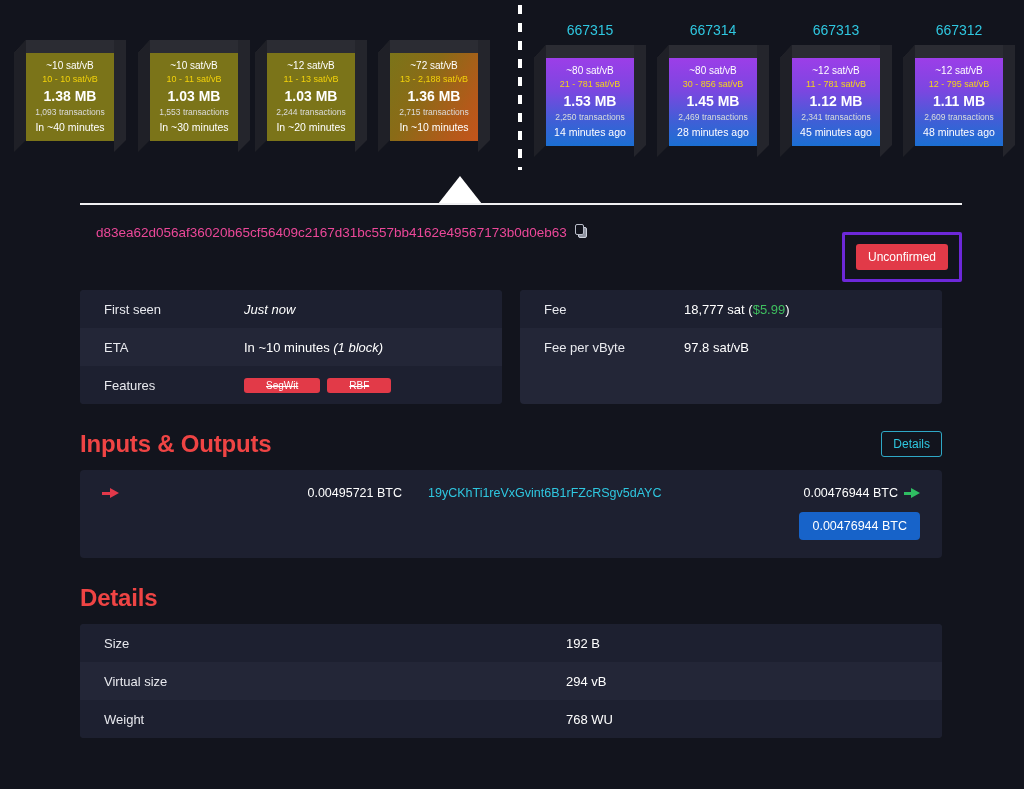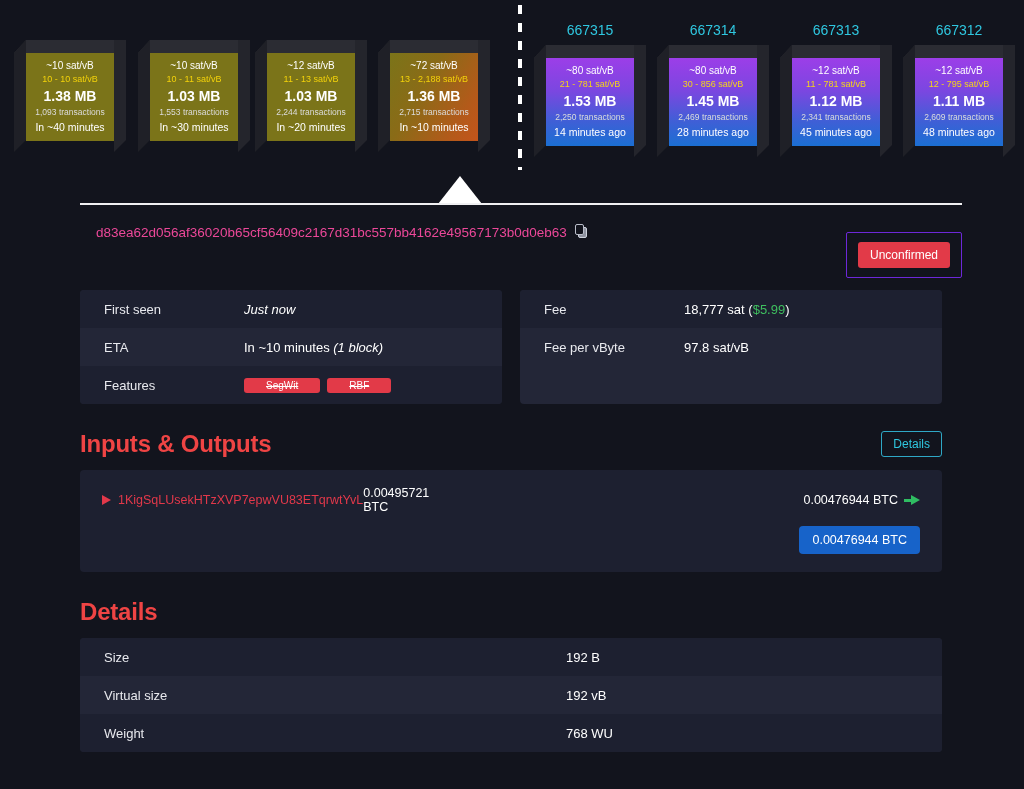--- a/index.html
+++ b/index.html
@@ -93,21 +93,21 @@
   }
   .copy-icon i, .copy-icon b {
     position: absolute; display: block; border: 1.4px solid #b9bdc9;
     border-radius: 2px; background: #12141d;
   }
   .copy-icon i { left: 0; top: 0; width: 9px; height: 11px; }
   .copy-icon b { left: 3px; top: 3px; width: 9px; height: 11px; background: #8f93a0; border-color:#cfd3dd; }
 
   #unconf-wrap {
     position: absolute; right: 0; top: 8px;
-    border: 1px solid #6d28d9; padding: 9px 11px; border-radius: 2px;
+    border: 3px solid #6d28d9; padding: 9px 11px; border-radius: 2px;
   }
   .badge-unconf {
     display: block; background: #e23a48; color: #ffffff;
     font-size: 12px; padding: 6px 12px; border-radius: 3px; white-space: nowrap;
   }
 
   .tables { display: flex; gap: 18px; margin: 14px 82px 0 80px; }
   .tbl { flex: 1; background: #232637; border-radius: 4px; overflow: hidden; }
   .tbl.left { max-width: 430px; }
   .row { display: flex; height: 38px; align-items: center; padding: 0 24px; }
@@ -325,24 +325,24 @@
     <div class="sect-h">
       <h2>Inputs &amp; Outputs</h2>
       <button class="btn-details">Details</button>
     </div>
 
     <div class="io-card">
       <div class="io-row">
         <div class="io-in">
           <span class="arrow-r-stem"></span>
             <span class="arrow-r"></span>
-          <span class="addr-in">1KigSqLUsekHTzXVP7epwVU83ETqrwtYvL</span>
           <span class="amt">0.00495721 BTC</span>
         </div>
         <div class="io-out">
+          <span class="addr-out">19yCKhTi1reVxGvint6B1rFZcRSgv5dAYC</span>
           <span class="amt">0.00476944 BTC</span>
           <span class="arrow-g-stem"></span>
             <span class="arrow-g"></span>
         </div>
       </div>
       <div class="io-row2">
         <span class="pill">0.00476944 BTC</span>
       </div>
     </div>
 
@@ -350,21 +350,21 @@
       <h2>Details</h2>
     </div>
 
     <div class="det-card">
       <div class="row alt">
         <div class="k">Size</div>
         <div class="v">192 B</div>
       </div>
       <div class="row">
         <div class="k">Virtual size</div>
-        <div class="v">192 vB</div>
+        <div class="v">294 vB</div>
       </div>
       <div class="row alt">
         <div class="k">Weight</div>
         <div class="v">768 WU</div>
       </div>
     </div>
 
   </div>
 </div>
 

